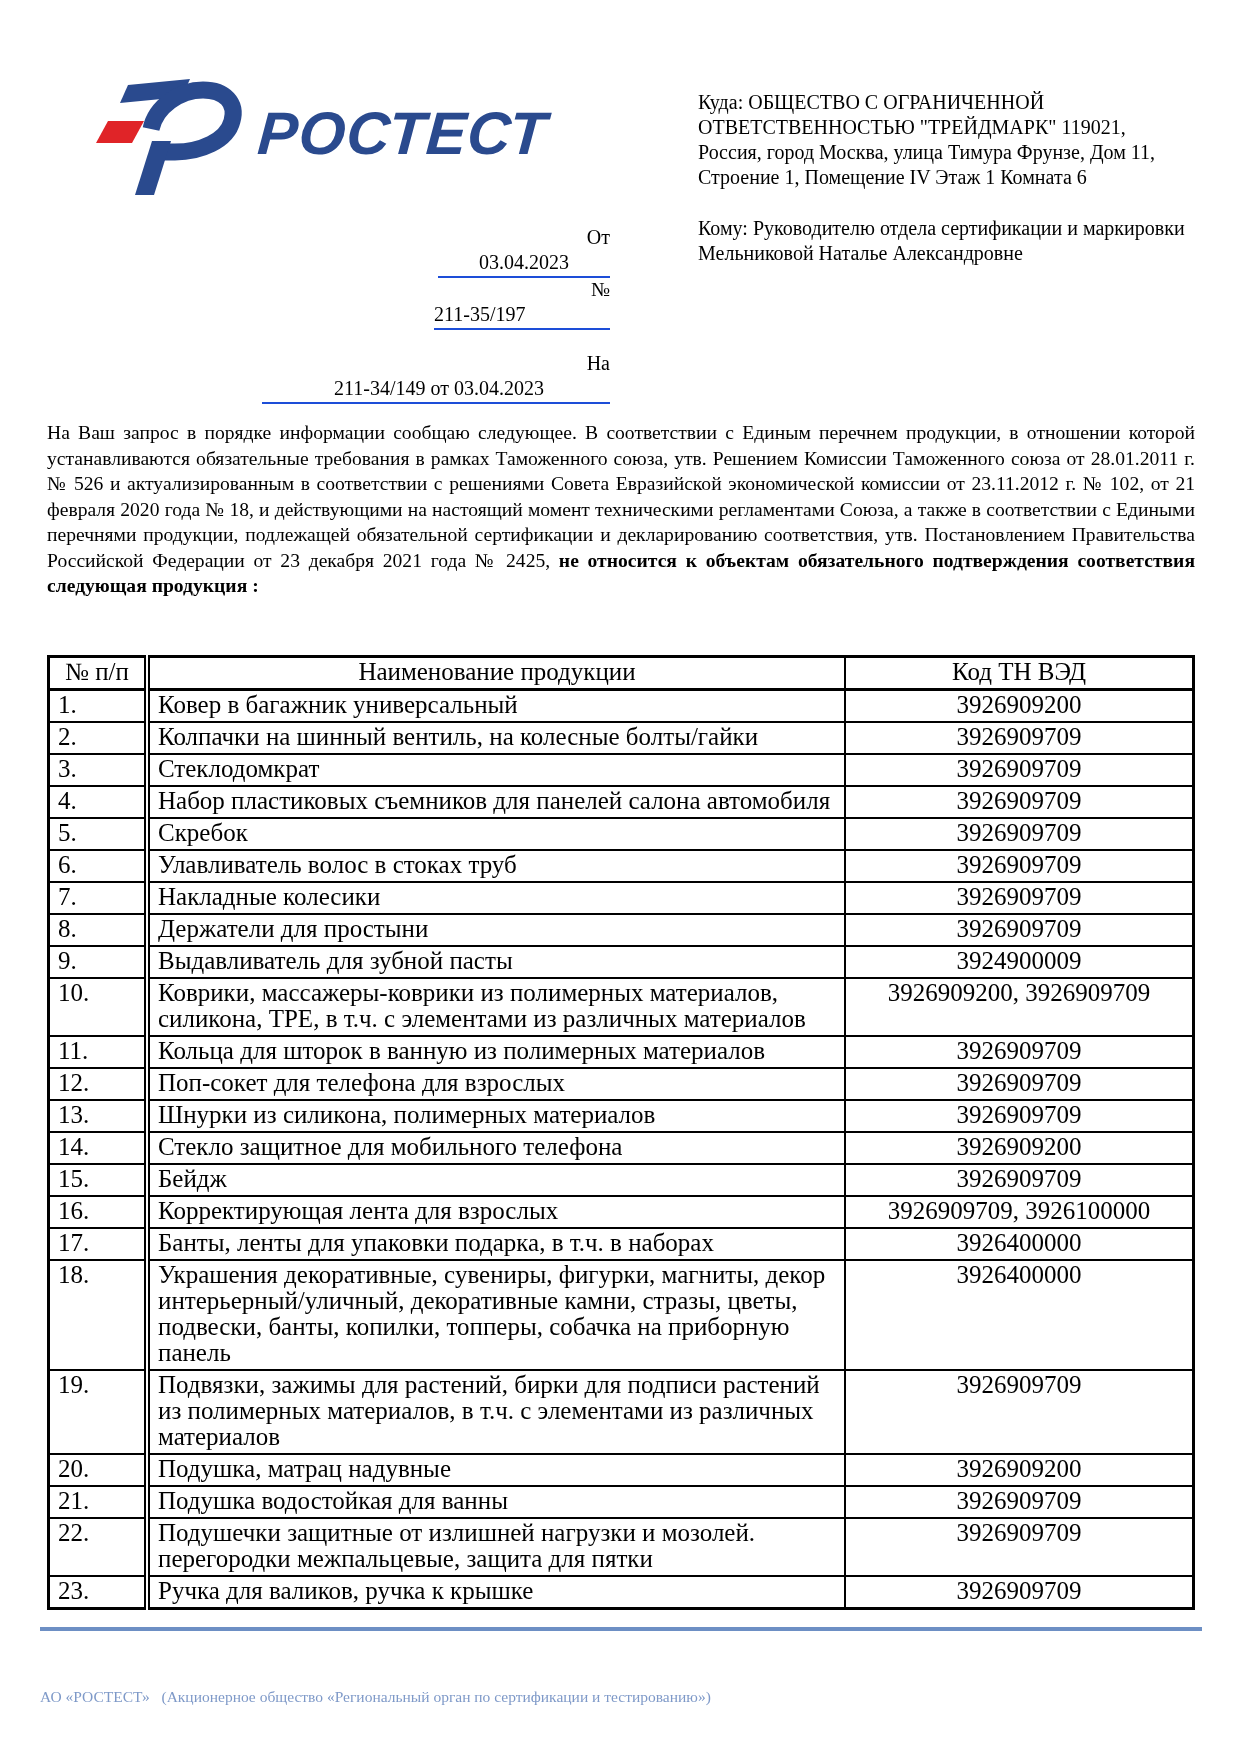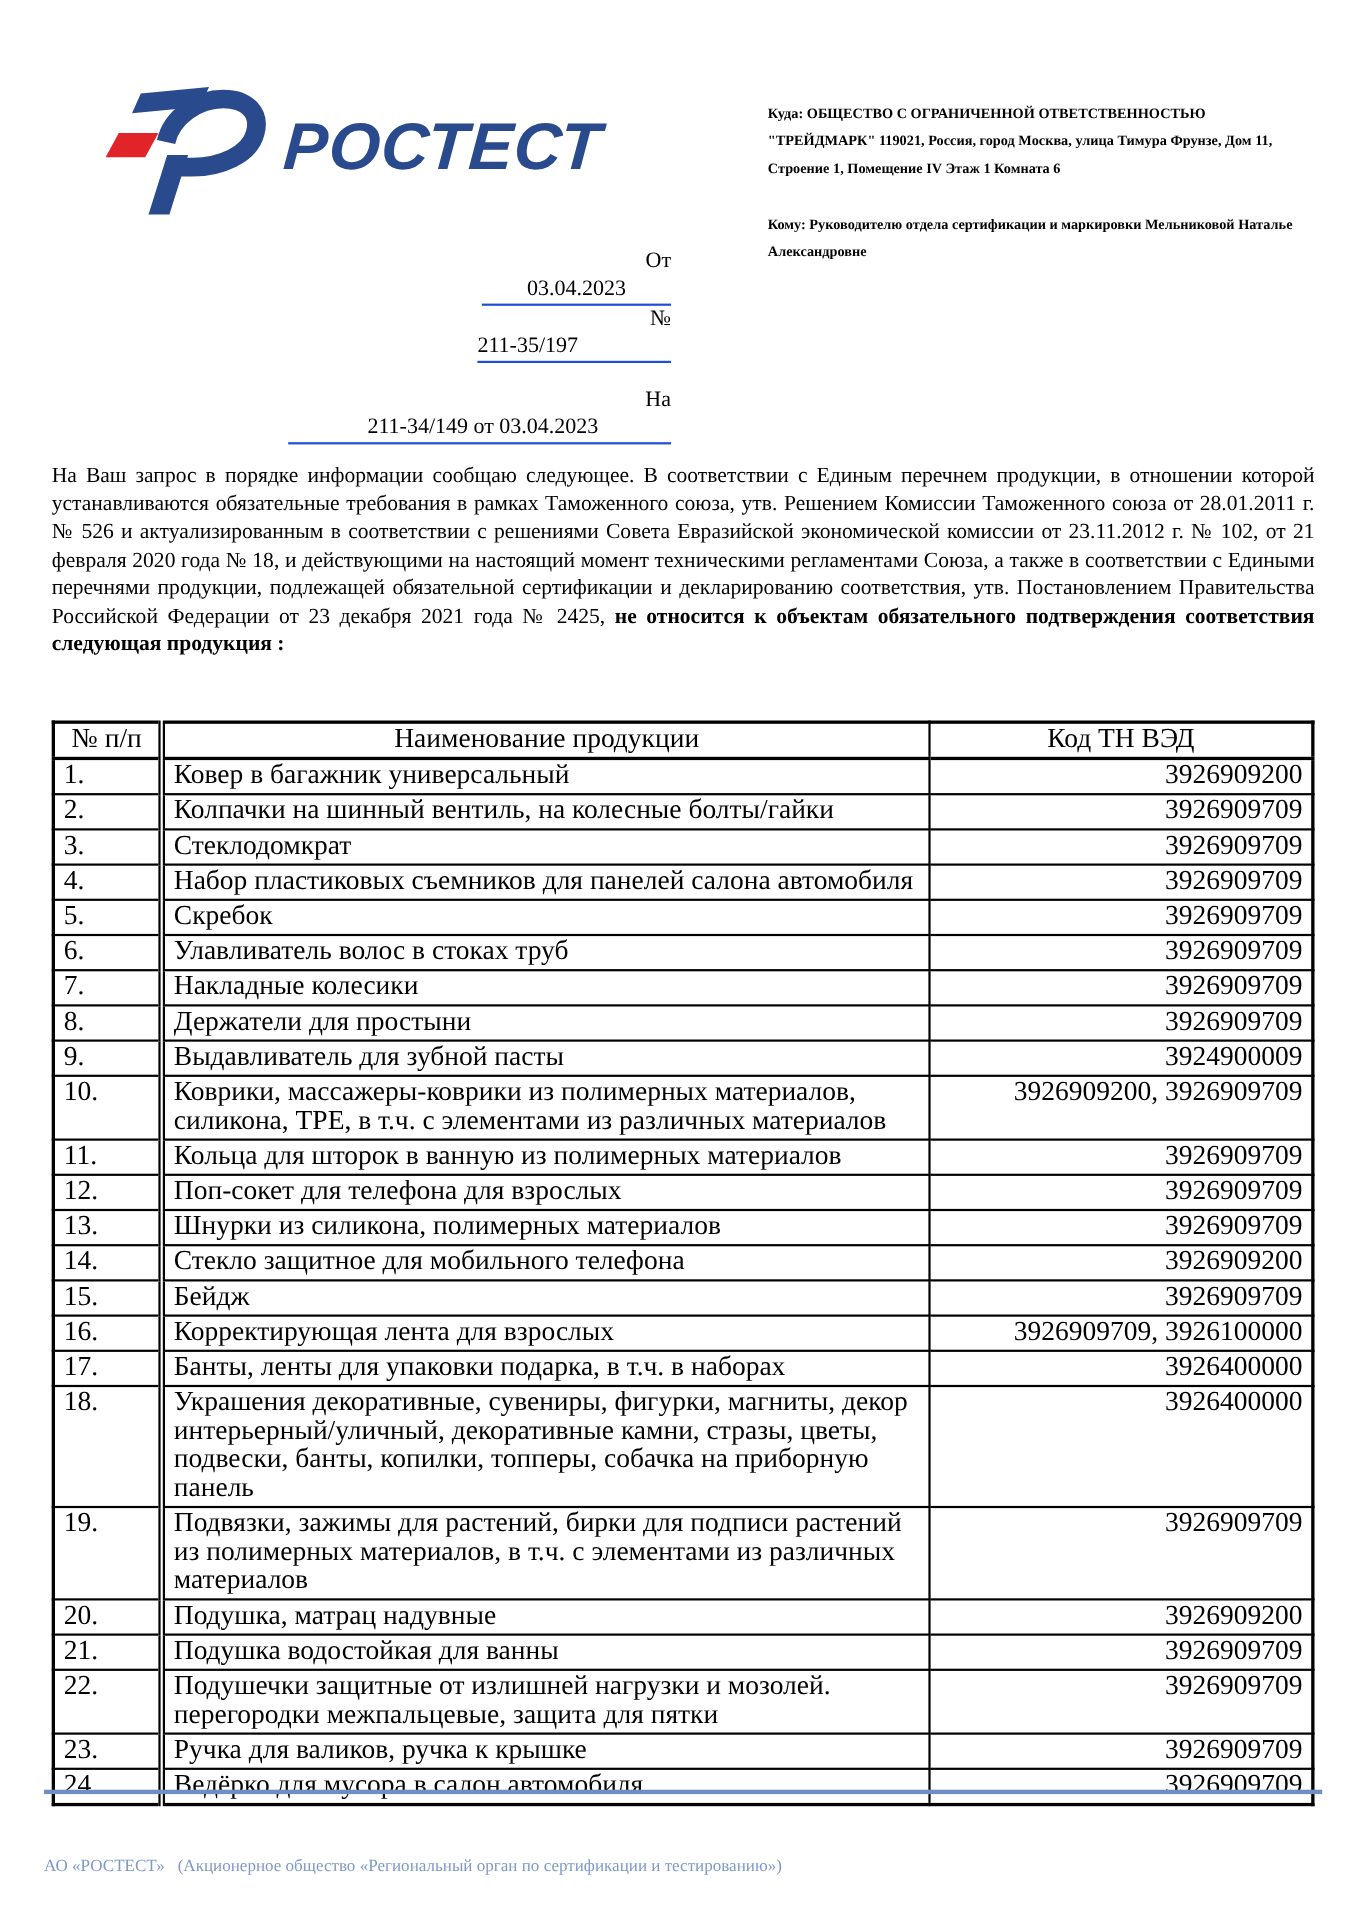--- a/index.html
+++ b/index.html
@@ -19,42 +19,42 @@
   }
   .refs { margin-top:26px; margin-left:14px; font-size:20px; }
   .ref-row { display:flex; align-items:flex-end;flex-direction:column; }
   .ref-row.reply { margin-top:22px; }
   .ref-label { flex:0 0 auto; padding-bottom:2px; }
   .u { display:inline-block; border-bottom:2px solid #1d4ed8; padding-bottom:2px; }
   .u-center { width:172px; text-align:center; margin-left:16px; }
   .u-center2 { width:176px; text-align:left; margin-left:16px; }
   .num-label { margin-left:24px; padding-bottom:2px; }
   .u-left { width:342px; text-align:center; margin-left:16px; padding-left:6px; }
-  .right-col { margin-left:auto; width:494px; font-size:13px; line-height:25px; padding-top:22px;font-weight:bold; }
+  .right-col { margin-left:auto; width:494px; font-size:20px; line-height:25px; padding-top:22px; }
   .addr { margin:0 0 26px 0; }
   .attn { margin:0; }
   .attn span { display:inline; }
   
   .letter-body {
     margin:16px 45px 0 47px; font-size:19.6px; line-height:25.5px;
     text-align:justify; text-justify:inter-word;
   }
   .letter-body .bold { font-weight:bold; }
   
   table.products {
     border-collapse:collapse; margin:56px 0 0 47px; width:1148px;
     font-size:25px; border:3px solid #000; table-layout:fixed;
   }
   .products th, .products td {
     border:2px solid #000; line-height:26px; padding:1px 8px 3px 8px;
     vertical-align:top; overflow:hidden;
   }
   .products thead th { font-weight:normal; text-align:center; border-bottom:3px solid #000; }
   .col-num  { width:78px; }
-  .col-code { width:330px; text-align:right; }
+  .col-code { width:330px; text-align:center; }
   .products th.col-num, .products td.col-num { border-right:6px double #000; }
   
   .footer {
     position:absolute; left:40px; right:38px; top:1627px;
     border-top:4px solid #6d8fc4; padding-top:7px;
     color:#7e99c8; font-size:15.5px; line-height:1.5;
     white-space:pre-wrap;
   }
   .footer div { margin:0; }
 </style>
@@ -218,25 +218,20 @@
         <tr>
           <td class="col-num">22.</td>
           <td class="col-name">Подушечки защитные от излишней нагрузки и мозолей. перегородки межпальцевые, защита для пятки</td>
           <td class="col-code">3926909709</td>
         </tr>
         <tr>
           <td class="col-num">23.</td>
           <td class="col-name">Ручка для валиков, ручка к крышке</td>
           <td class="col-code">3926909709</td>
         </tr>
-        <tr>
-          <td class="col-num">24.</td>
-          <td class="col-name">Ведёрко для мусора в салон автомобиля</td>
-          <td class="col-code">3926909709</td>
-        </tr>
       </tbody>
   </table>
 
   <div class="footer">
     <div>АО «РОСТЕСТ»   (Акционерное общество «Региональный орган по сертификации и тестированию»)</div>
     
     
     
   </div>
 

